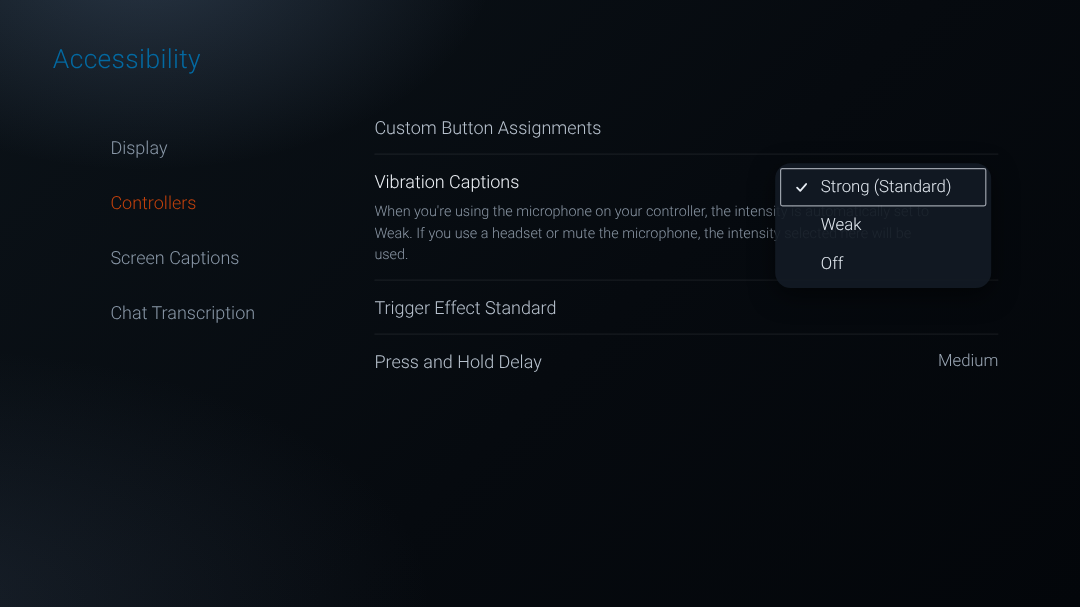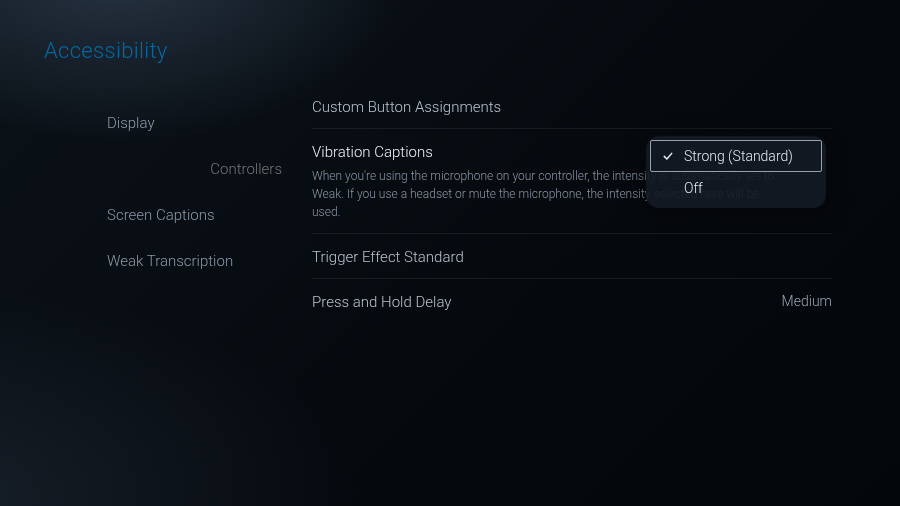--- a/index.html
+++ b/index.html
@@ -27,25 +27,23 @@
     left: 92px;
     top: 100px;
     width: 190px;
   }
   .sidebar-item {
     font-size: 15px;
     font-weight: 300;
     color: #8a98a8;
     padding: 14px 0;
     cursor: pointer;
-    margin-left: 15px;
   }
   .sidebar-item.active {
-    color: #737373;
-    text-align: right;
+    color: #c2410c;
   }
   .content {
     position: absolute;
     left: 312px;
     top: 92px;
     width: 520px;
   }
   .setting-row {
     border-bottom: 1px solid rgba(255,255,255,0.07);
     padding: 14px 0 12px 0;
@@ -113,21 +111,21 @@
 </style>
 </head>
 <body>
 
 <div class="page-title">Accessibility</div>
 
 <nav class="sidebar">
   <div class="sidebar-item">Display</div>
   <div class="sidebar-item active">Controllers</div>
   <div class="sidebar-item">Screen Captions</div>
-  <div class="sidebar-item">Weak Transcription</div>
+  <div class="sidebar-item">Chat Transcription</div>
 </nav>
 
 <main class="content">
   <div class="setting-row">
     <div class="setting-label">Custom Button Assignments</div>
   </div>
   <div class="setting-row active">
     <div class="setting-label">Vibration Captions</div>
     <div class="setting-desc">When you're using the microphone on your controller, the intensity is automatically set to Weak. If you use a headset or mute the microphone, the intensity selected here will be used.</div>
   </div>
@@ -144,15 +142,19 @@
   <div class="dropdown-item selected">
     <span class="check">
       <svg viewBox="0 0 16 16" fill="none" stroke="#e6ecf3" stroke-width="2" stroke-linecap="round" stroke-linejoin="round">
           <polyline points="3,8.5 6.5,12 13,4.5"></polyline>
         </svg>
     </span>
     <span>Strong (Standard)</span>
   </div>
   <div class="dropdown-item">
     <span class="check"></span>
+    <span>Weak</span>
+  </div>
+  <div class="dropdown-item">
+    <span class="check"></span>
     <span>Off</span>
   </div>
 </div>
 
 </body></html>

